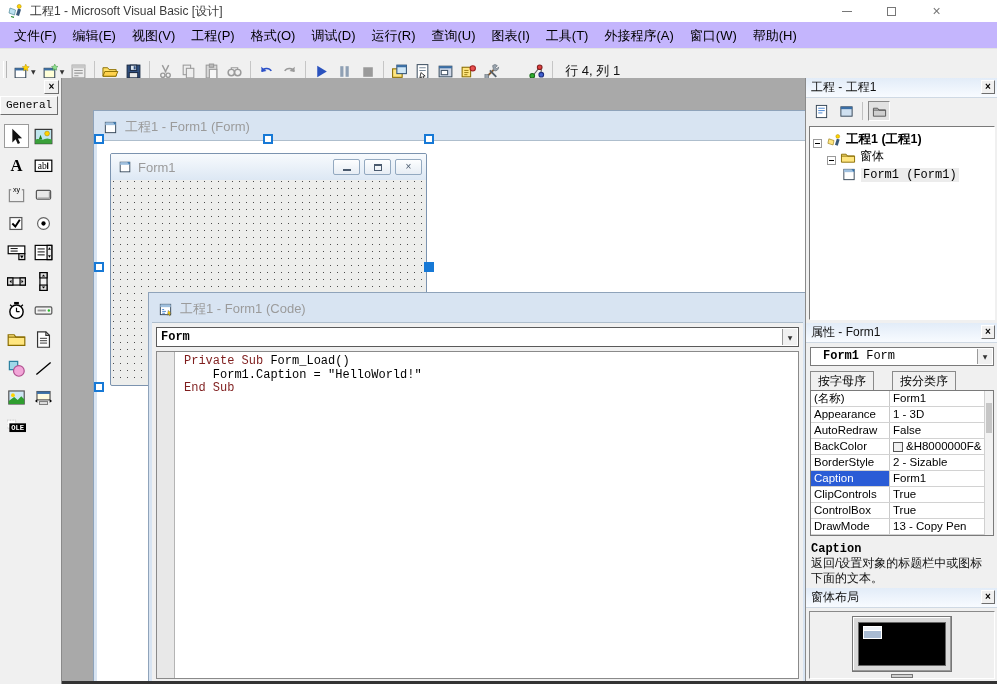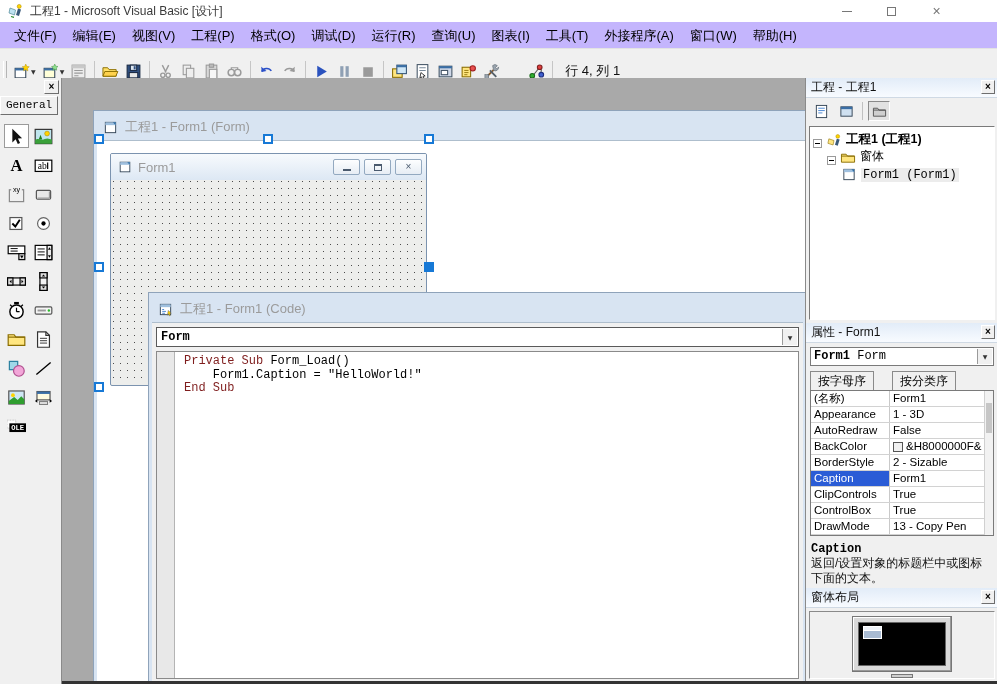--- a/index.html
+++ b/index.html
@@ -95,21 +95,21 @@
 .tree-row .indent{display:inline-block}
 .expand{width:9px;height:9px;border:1px solid #9a9a9a;background:#fff;margin:0 4px 0 3px;position:relative;flex:none}
 .expand::after{content:"";position:absolute;left:1px;right:1px;top:3px;height:1px;background:#000}
 .ticon{width:17px;height:15px;margin-right:3px;flex:none}
 .ticon svg{width:16px;height:15px}
 .tlabel{white-space:nowrap}
 .tlabel.bold{font-weight:bold;font-size:12.5px}
 .tlabel.mono{font-family:"Liberation Mono",monospace;font-size:12px;background:#ececec;padding:0 2px}
 
 #props-panel{top:245px;height:265px}
-#prop-combo{position:relative;margin:4px 4px 0 4px;height:19px;background:#fff;border:1px solid #7a7a7a;font-family:"Liberation Mono",monospace;font-size:12px;line-height:17px;padding-left:3px;white-space:nowrap}
+#prop-combo{position:relative;margin:4px 4px 0 4px;height:19px;background:#fff;border:1px solid #7a7a7a;font-family:"Liberation Mono",monospace;font-size:12px;line-height:17px;padding-left:12px;white-space:nowrap}
 #prop-combo b{font-weight:bold}
 #prop-tabs{display:flex;margin:5px 0 0 4px;height:19px}
 .tab{font-size:12px;padding:1px 7px 0 7px;border:1px solid #8a8a8a;border-bottom:none;background:#f0f0f0;position:relative}
 .tab.active{z-index:2}
 .tab.inactive{margin-left:18px}
 #prop-grid{position:relative;margin:0 4px;height:146px;background:#fff;border:1px solid #7a7a7a;overflow:hidden}
 .prow{height:16px;display:flex;border-bottom:1px solid #d2d2d2;font-family:Liberation Sans, sans-serif;font-size:11.5px;line-height:15px}
 .pname{width:79px;border-right:1px solid #c9c9c9;padding-left:3px;white-space:nowrap;overflow:hidden;flex:none}
 .pval{flex:1;padding-left:3px;white-space:nowrap;overflow:hidden;display:flex;align-items:center}
 .prow.selected .pname{background:#2a5cd6;color:#fff}

